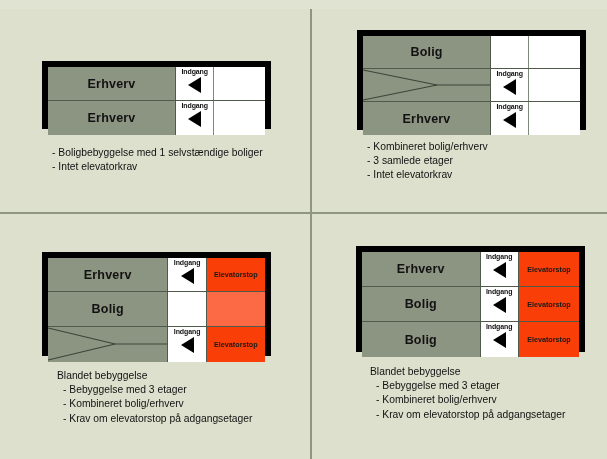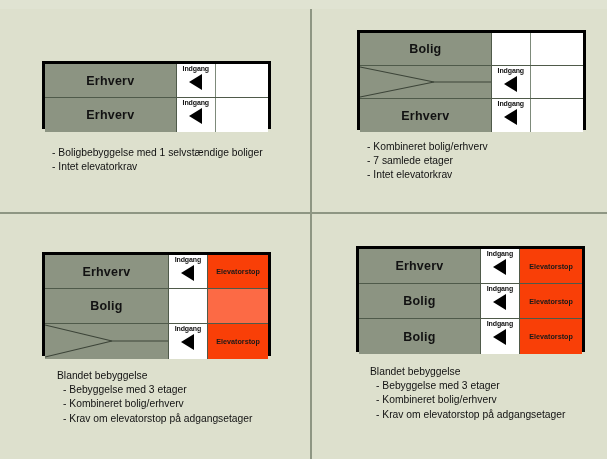--- a/index.html
+++ b/index.html
@@ -44,21 +44,21 @@
     background: #8e9683;
   }
 
   .quadrant {
     position: absolute;
   }
 
   
   .diagram {
     position: absolute;
-    border: 3px solid #000000;
+    border: 6px solid #000000;
     box-sizing: border-box;
     background: #8c9482;
   }
   .drow {
     display: flex;
     box-sizing: border-box;
     border-bottom: 1px solid #4f5a4a;
     height: 33px;
   }
   .drow:last-child { border-bottom: none; }
@@ -242,21 +242,21 @@
           </div>
         </div>
         <div class="cell cell-plainwhite" style="width:54px;">
           <span></span>
         </div>
       </div>
     </div>
 
     <div class="caption" style="left:55px; top:131px;">
       <div>- Kombineret bolig/erhverv</div>
-      <div>- 7 samlede etager</div>
+      <div>- 3 samlede etager</div>
       <div>- Intet elevatorkrav</div>
     </div>
   </div>
 
   <div class="quadrant" style="left:0; top:214px; width:310px; height:245px;">
 
     <div class="diagram" style="left:42px; top:38px; width:229px; height:104px;">
 
       <div class="drow" style="height:34px;">
         <div class="cell cell-green" style="width:125px;">

